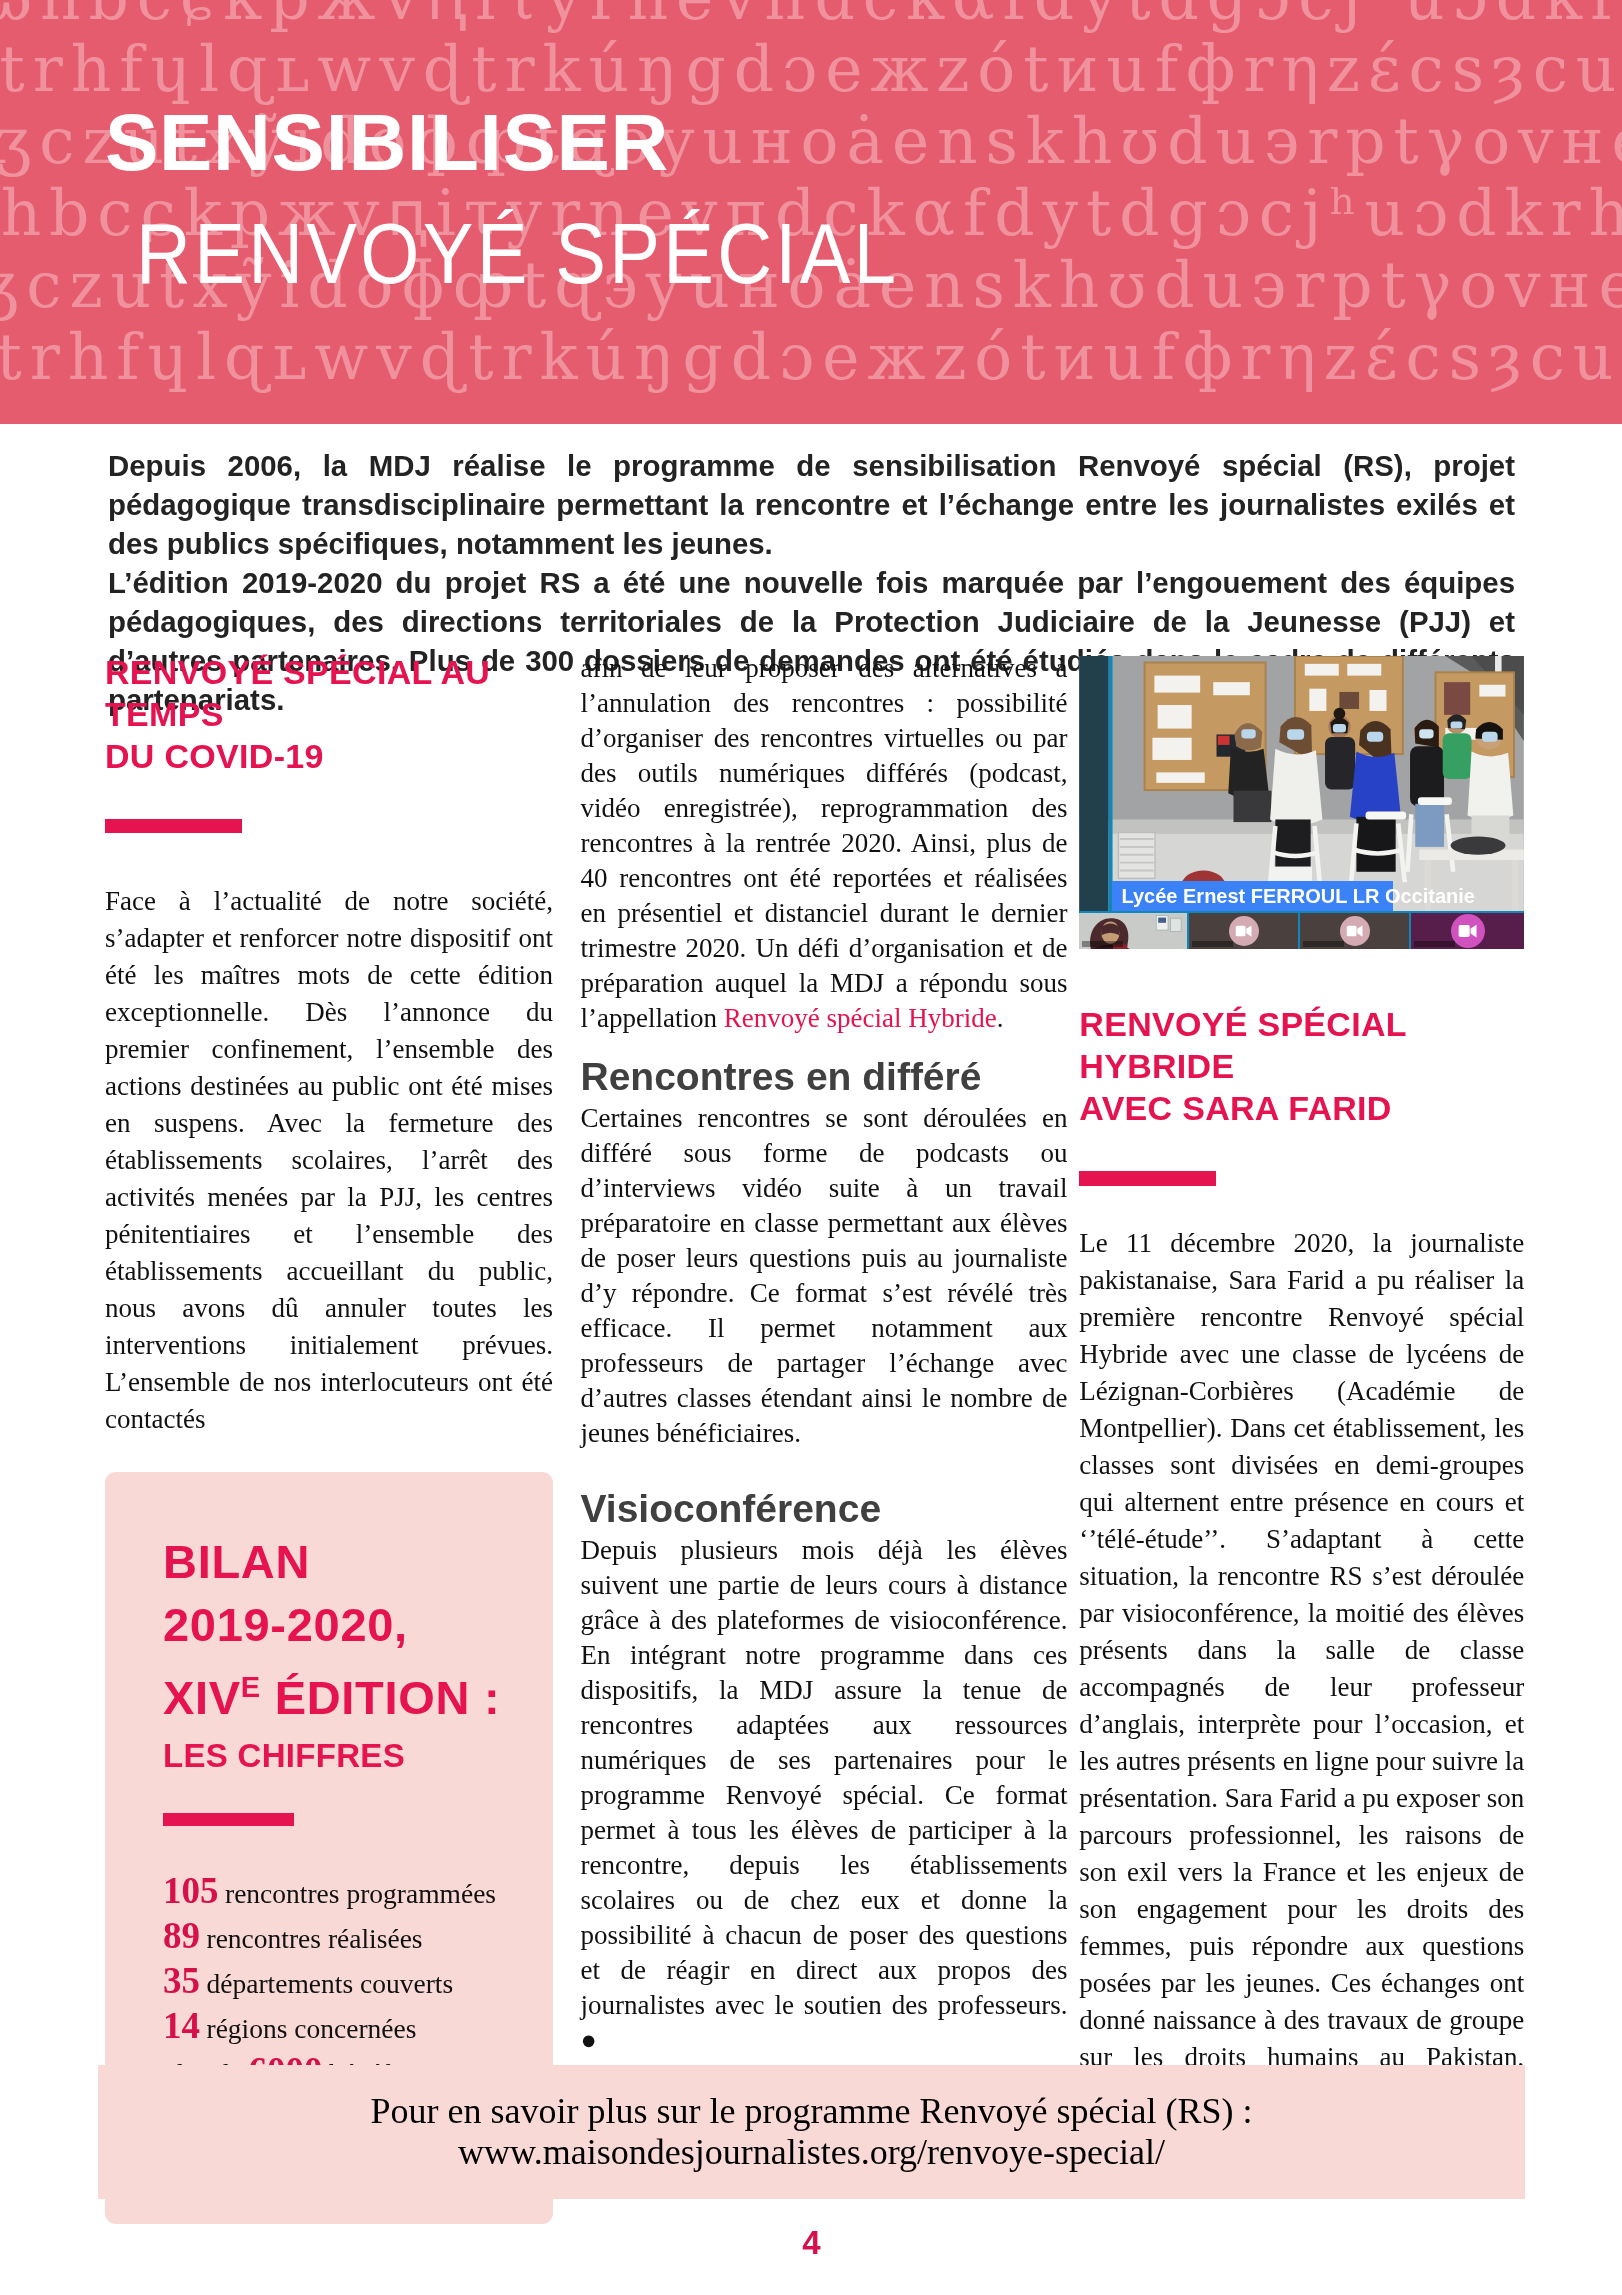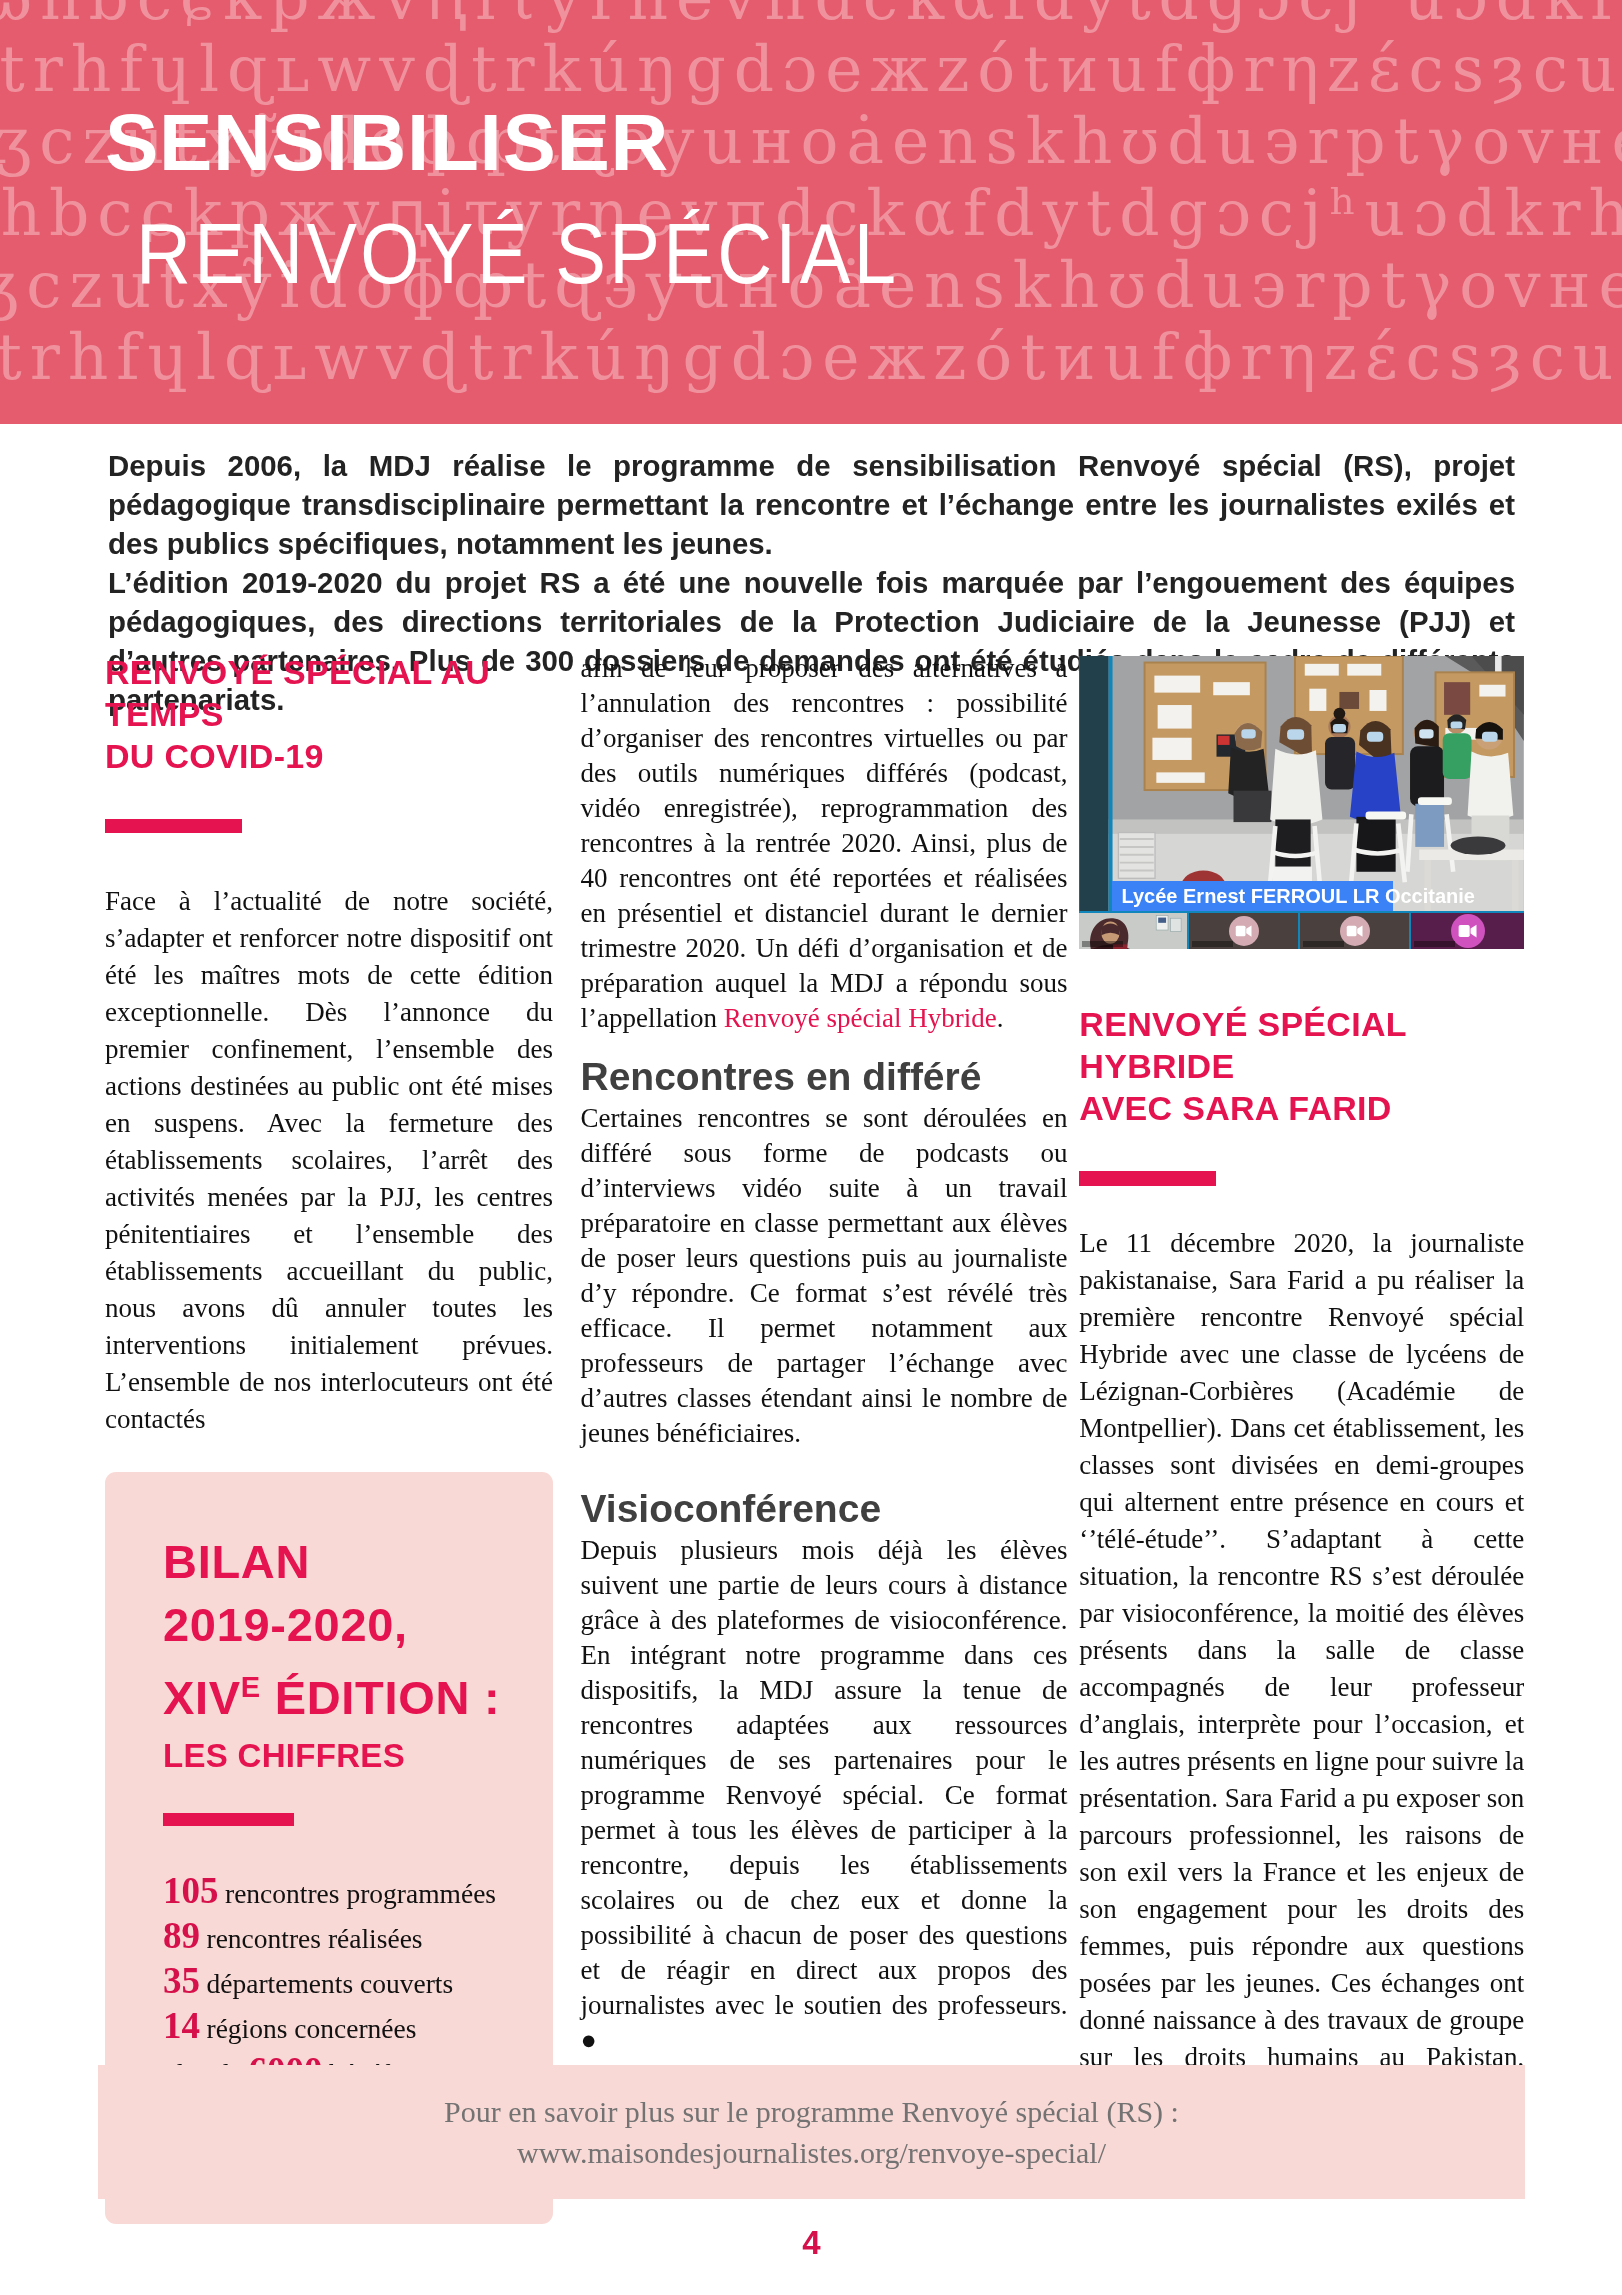--- a/index.html
+++ b/index.html
@@ -73,21 +73,21 @@
   .t-c{width:109px;background:#4a403d;}
   .t-d{width:113px;background:#571e4b;}
   .namebar{position:absolute;left:2.6px;bottom:2px;width:41px;height:5.9px;background:rgba(0,0,0,0.38);}
 
   .col3 .redhead{margin-top:54px;}
   .col3 .body{margin-top:39px;}
 
   
   .infobox{position:absolute;top:2065px;left:98px;width:1427px;height:134px;background:#f9d9d5;
            display:flex;flex-direction:column;align-items:center;justify-content:center;}
-  .info1,.info2{color:#737373;font-size:30px;line-height:41px;font-family:"Liberation Serif",serif;text-align:center;}
+  .info1,.info2{color:#000000;font-size:36px;line-height:41px;font-family:"Liberation Serif",serif;text-align:center;}
   .pagenum{position:absolute;top:2224px;left:0;width:100%;text-align:center;
            font-family:"Liberation Sans",sans-serif;font-weight:800;font-size:33px;color:#d6104a;}
 </style>
 </head>
 <body>
 
 <div class="page">
 
   <header class="banner">
     <div class="glyphs g0">ɷhbcɕkpжvԥiτyrnevпdckαfdytdgɔcjʰuɔdkrhíqjɾaïҗnzaéciɮczu</div>

